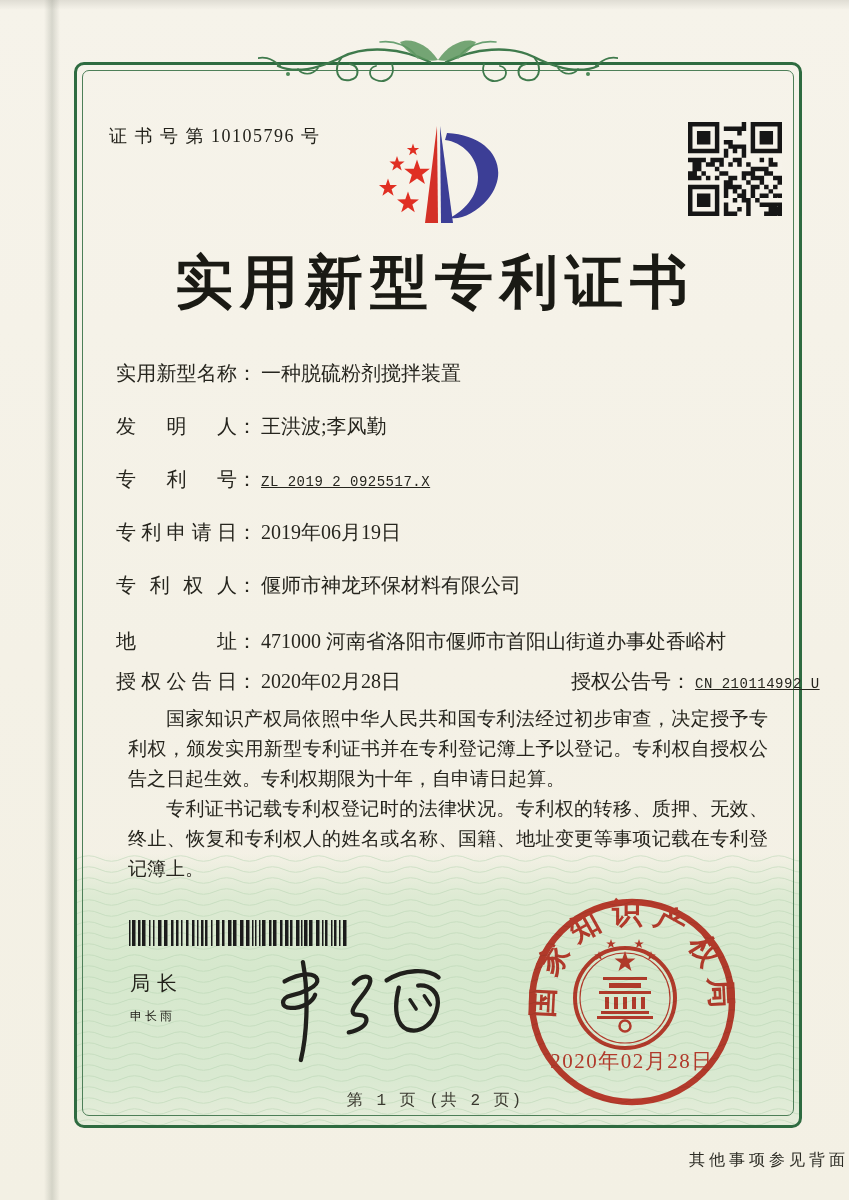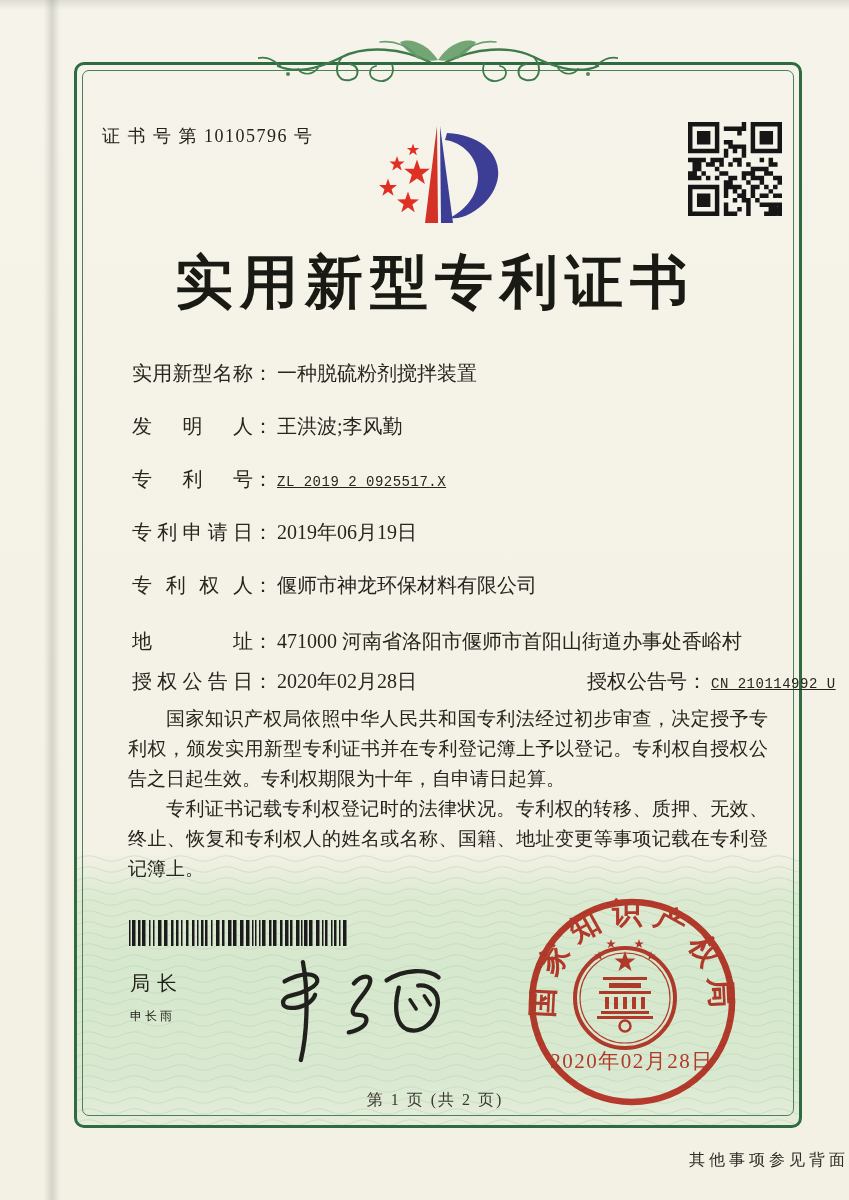--- a/index.html
+++ b/index.html
@@ -19,45 +19,45 @@
   .border-outer{position:absolute;left:74px;top:62px;width:722px;height:1060px;
         border:3px solid #2e6b40;border-radius:10px;pointer-events:none;}
   .border-inner{position:absolute;left:82px;top:70px;width:710px;height:1044px;
         border:1px solid #4d7f58;border-radius:7px;pointer-events:none;}
 
   .ornament{position:absolute;left:258px;top:32px;width:360px;height:66px;}
 
   .logo{position:absolute;left:362px;top:106px;width:185px;height:135px;}
   .qr{position:absolute;left:688px;top:122px;width:94px;height:94px;}
 
-  .certno{position:absolute;left:102px;top:124px;font-size:18px;letter-spacing:1.5px;color:#23221b;}
+  .certno{position:absolute;left:109px;top:124px;font-size:18px;letter-spacing:1.5px;color:#23221b;}
   .title{position:absolute;left:74px;top:244px;width:722px;text-align:center;
         font-size:58px;font-weight:700;letter-spacing:7px;color:#1a1a14;}
 
-  .frow{position:absolute;left:132px;font-size:20px;white-space:nowrap;}
+  .frow{position:absolute;left:116px;font-size:20px;white-space:nowrap;}
   .frow .lab{display:inline-block;width:121px;text-align:justify;text-align-last:justify;vertical-align:bottom;}
   .frow .val{margin-left:4px;}
   .mono{font-family:"Liberation Mono","DejaVu Sans Mono",monospace;font-size:14px;letter-spacing:.5px;text-decoration:underline;}
 
   .grant-col2{position:absolute;left:455px;top:0;white-space:nowrap;}
 
   .body-text{position:absolute;left:128px;top:704px;width:640px;font-size:19px;
         line-height:30px;text-align:justify;color:#26251e;}
   .body-text p{margin:0;text-indent:2em;}
 
   .barcode{position:absolute;left:128px;top:920px;width:222px;height:26px;}
 
   .sig-title{position:absolute;left:130px;top:970px;font-size:20px;letter-spacing:7px;color:#23221b;}
   .sig-name{position:absolute;left:130px;top:1008px;font-size:12px;letter-spacing:3px;color:#23221b;}
   .signature{position:absolute;left:256px;top:948px;width:204px;height:124px;}
 
   .seal{position:absolute;left:515px;top:885px;width:235px;height:235px;mix-blend-mode:multiply;opacity:.95;}
 
   .page-info{position:absolute;left:74px;top:1090px;width:722px;text-align:center;
-        font-size:16px;letter-spacing:2px;color:#3a392f;}
+        font-size:16px;letter-spacing:2px;color:#3a392f;font-family:Liberation Mono, monospace;}
   .back-note{position:absolute;left:0;top:1150px;width:849px;text-align:right;
         font-size:16px;letter-spacing:4px;color:#2d2c25;}
 </style>
 </head>
 <body>
 
 <div class="page">
 
   <div class="green-zone">
     <svg width="722" height="273">

